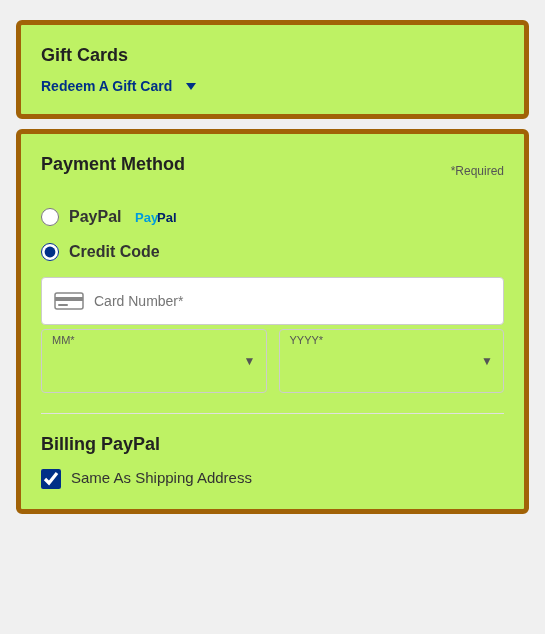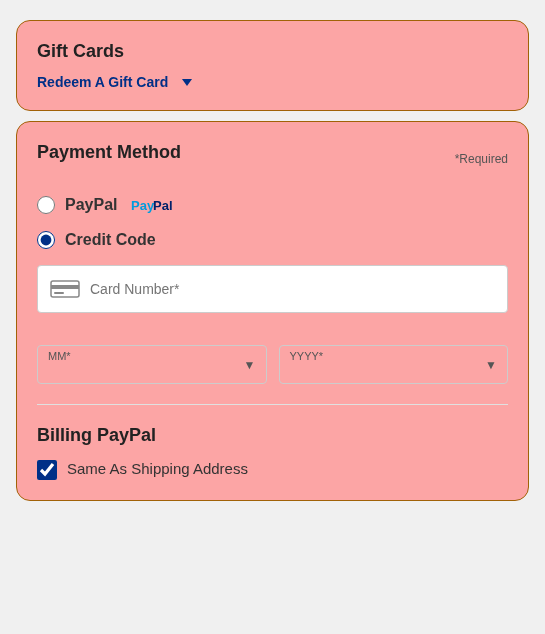--- a/index.html
+++ b/index.html
@@ -10,23 +10,23 @@
 
     body {
       font-family: Arial, Helvetica, sans-serif;
       background-color: #f0f0f0;
       width: 545px;
       min-height: 634px;
       padding: 10px 0;
     }
 
     .card {
-      background: #fca5a5;
-      border: 1px solid #a16207;
-      border-radius: 14px;
+      background: #bef264;
+      border: 5px solid #a16207;
+      border-radius: 6px;
       margin: 10px 16px;
       padding: 20px;
     }
 
     .section-title {
       font-size: 18px;
       font-weight: bold;
       color: #222;
       margin-bottom: 12px;
     }
@@ -95,21 +95,21 @@
       height: 20px;
     }
 
     .card-input-wrapper {
       border: 1px solid #ccc;
       border-radius: 4px;
       display: flex;
       align-items: center;
       padding: 8px 12px;
       height: 48px;
-      margin-bottom: 32px;
+      margin-bottom: 4px;
       background: #fff;
     }
 
     .card-icon {
       margin-right: 10px;
       color: #888;
       display: flex;
       align-items: center;
     }
 
@@ -126,21 +126,21 @@
       display: flex;
       gap: 12px;
       margin-bottom: 16px;
     }
 
     .select-wrapper {
       position: relative;
       flex: 1;
       border: 1px solid #ccc;
       border-radius: 4px;
-      height: 39px;
+      height: 64px;
     }
 
     .select-label {
       position: absolute;
       top: 4px;
       left: 10px;
       font-size: 11px;
       color: #555;
     }
 

